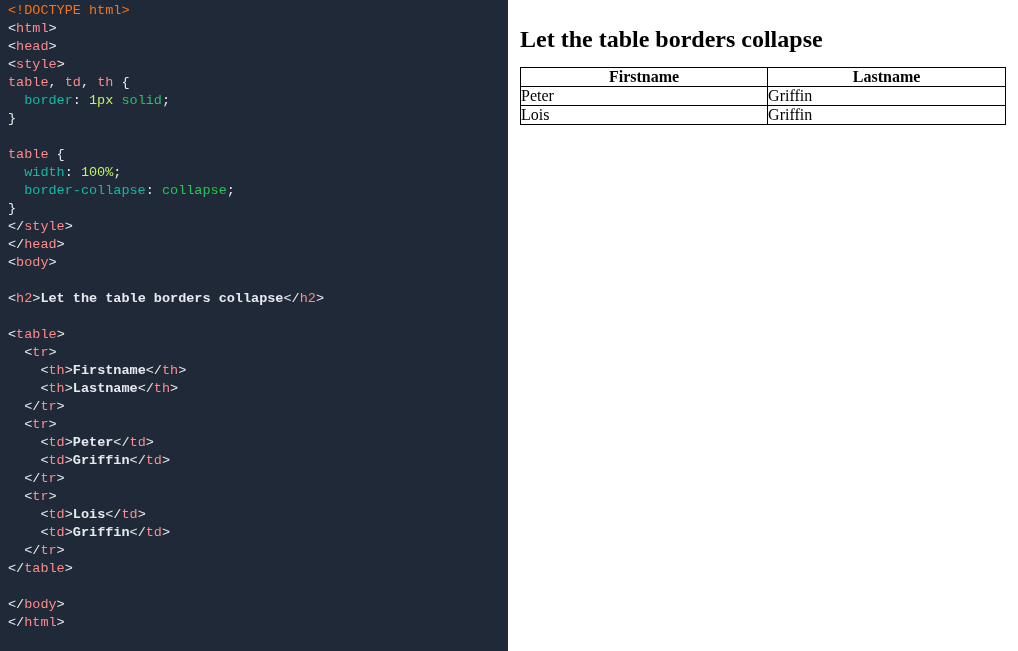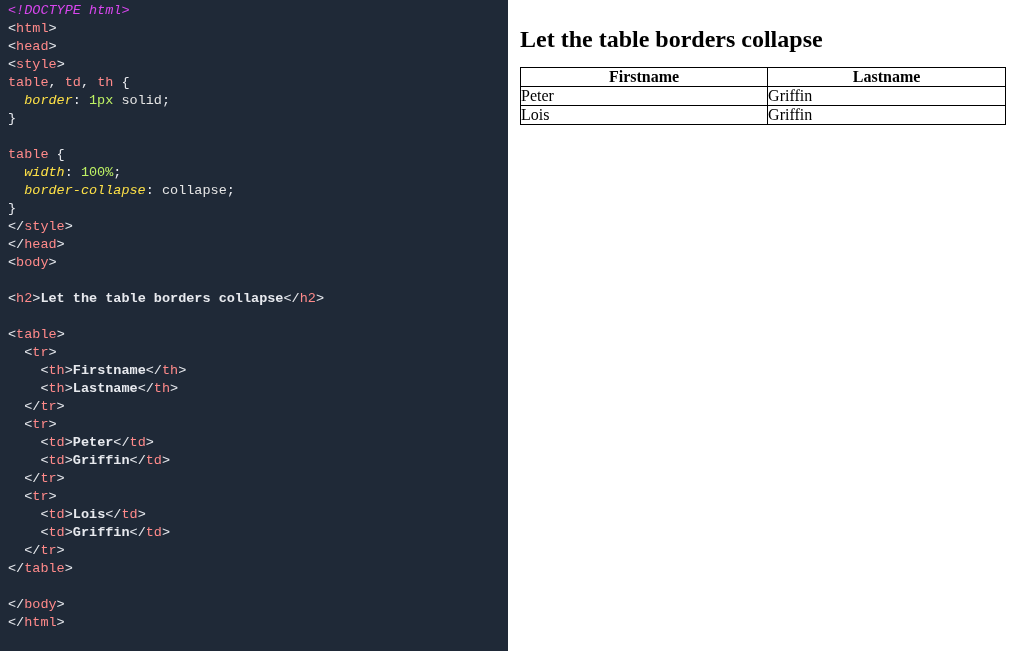--- a/index.html
+++ b/index.html
@@ -42,26 +42,26 @@
     }
     .preview-pane th {
       font-weight: bold;
       text-align: center;
     }
     .preview-pane td {
       text-align: left;
     }
 
     
-    .c-dim { color: #d946ef; font-style: italic; }
+    .c-dim { color: #f97316; }
     .c-tag { color: #ff8a8a; }
     .c-kw  { color: #ff8a8a; }
-    .c-prop{ color: #fde047; font-style: italic; }
+    .c-prop{ color: #14b8a6; }
     .c-num { color: #bef264; }
-    .c-val { color: #e5e5e5; }
+    .c-val { color: #22c55e; }
     .c-text{ color: #e7e9ee; font-weight: bold; }
     .c-punc{ color: #e7e9ee; }
   </style>
 </head>
 <body>
 
 <div class="editor-pane" id="editor"><div><span class="c-dim">&lt;!DOCTYPE html&gt;</span></div><div><span class="c-punc">&lt;</span><span class="c-tag">html</span><span class="c-punc">&gt;</span></div><div><span class="c-punc">&lt;</span><span class="c-tag">head</span><span class="c-punc">&gt;</span></div><div><span class="c-punc">&lt;</span><span class="c-tag">style</span><span class="c-punc">&gt;</span></div><div><span class="c-kw">table</span><span class="c-punc">, </span><span class="c-kw">td</span><span class="c-punc">, </span><span class="c-kw">th</span><span class="c-punc"> {</span></div><div><span class="c-punc">  </span><span class="c-prop">border</span><span class="c-punc">: </span><span class="c-num">1px</span><span class="c-punc"> </span><span class="c-val">solid</span><span class="c-punc">;</span></div><div><span class="c-punc">}</span></div><div>&nbsp;</div><div><span class="c-kw">table</span><span class="c-punc"> {</span></div><div><span class="c-punc">  </span><span class="c-prop">width</span><span class="c-punc">: </span><span class="c-num">100%</span><span class="c-punc">;</span></div><div><span class="c-punc">  </span><span class="c-prop">border-collapse</span><span class="c-punc">: </span><span class="c-val">collapse</span><span class="c-punc">;</span></div><div><span class="c-punc">}</span></div><div><span class="c-punc">&lt;/</span><span class="c-tag">style</span><span class="c-punc">&gt;</span></div><div><span class="c-punc">&lt;/</span><span class="c-tag">head</span><span class="c-punc">&gt;</span></div><div><span class="c-punc">&lt;</span><span class="c-tag">body</span><span class="c-punc">&gt;</span></div><div>&nbsp;</div><div><span class="c-punc">&lt;</span><span class="c-tag">h2</span><span class="c-punc">&gt;</span><span class="c-text">Let the table borders collapse</span><span class="c-punc">&lt;/</span><span class="c-tag">h2</span><span class="c-punc">&gt;</span></div><div>&nbsp;</div><div><span class="c-punc">&lt;</span><span class="c-tag">table</span><span class="c-punc">&gt;</span></div><div><span class="c-punc">  &lt;</span><span class="c-tag">tr</span><span class="c-punc">&gt;</span></div><div><span class="c-punc">    &lt;</span><span class="c-tag">th</span><span class="c-punc">&gt;</span><span class="c-text">Firstname</span><span class="c-punc">&lt;/</span><span class="c-tag">th</span><span class="c-punc">&gt;</span></div><div><span class="c-punc">    &lt;</span><span class="c-tag">th</span><span class="c-punc">&gt;</span><span class="c-text">Lastname</span><span class="c-punc">&lt;/</span><span class="c-tag">th</span><span class="c-punc">&gt;</span></div><div><span class="c-punc">  &lt;/</span><span class="c-tag">tr</span><span class="c-punc">&gt;</span></div><div><span class="c-punc">  &lt;</span><span class="c-tag">tr</span><span class="c-punc">&gt;</span></div><div><span class="c-punc">    &lt;</span><span class="c-tag">td</span><span class="c-punc">&gt;</span><span class="c-text">Peter</span><span class="c-punc">&lt;/</span><span class="c-tag">td</span><span class="c-punc">&gt;</span></div><div><span class="c-punc">    &lt;</span><span class="c-tag">td</span><span class="c-punc">&gt;</span><span class="c-text">Griffin</span><span class="c-punc">&lt;/</span><span class="c-tag">td</span><span class="c-punc">&gt;</span></div><div><span class="c-punc">  &lt;/</span><span class="c-tag">tr</span><span class="c-punc">&gt;</span></div><div><span class="c-punc">  &lt;</span><span class="c-tag">tr</span><span class="c-punc">&gt;</span></div><div><span class="c-punc">    &lt;</span><span class="c-tag">td</span><span class="c-punc">&gt;</span><span class="c-text">Lois</span><span class="c-punc">&lt;/</span><span class="c-tag">td</span><span class="c-punc">&gt;</span></div><div><span class="c-punc">    &lt;</span><span class="c-tag">td</span><span class="c-punc">&gt;</span><span class="c-text">Griffin</span><span class="c-punc">&lt;/</span><span class="c-tag">td</span><span class="c-punc">&gt;</span></div><div><span class="c-punc">  &lt;/</span><span class="c-tag">tr</span><span class="c-punc">&gt;</span></div><div><span class="c-punc">&lt;/</span><span class="c-tag">table</span><span class="c-punc">&gt;</span></div><div>&nbsp;</div><div><span class="c-punc">&lt;/</span><span class="c-tag">body</span><span class="c-punc">&gt;</span></div><div><span class="c-punc">&lt;/</span><span class="c-tag">html</span><span class="c-punc">&gt;</span></div></div>
 
 <div class="preview-pane">
   <h2>Let the table borders collapse</h2>

